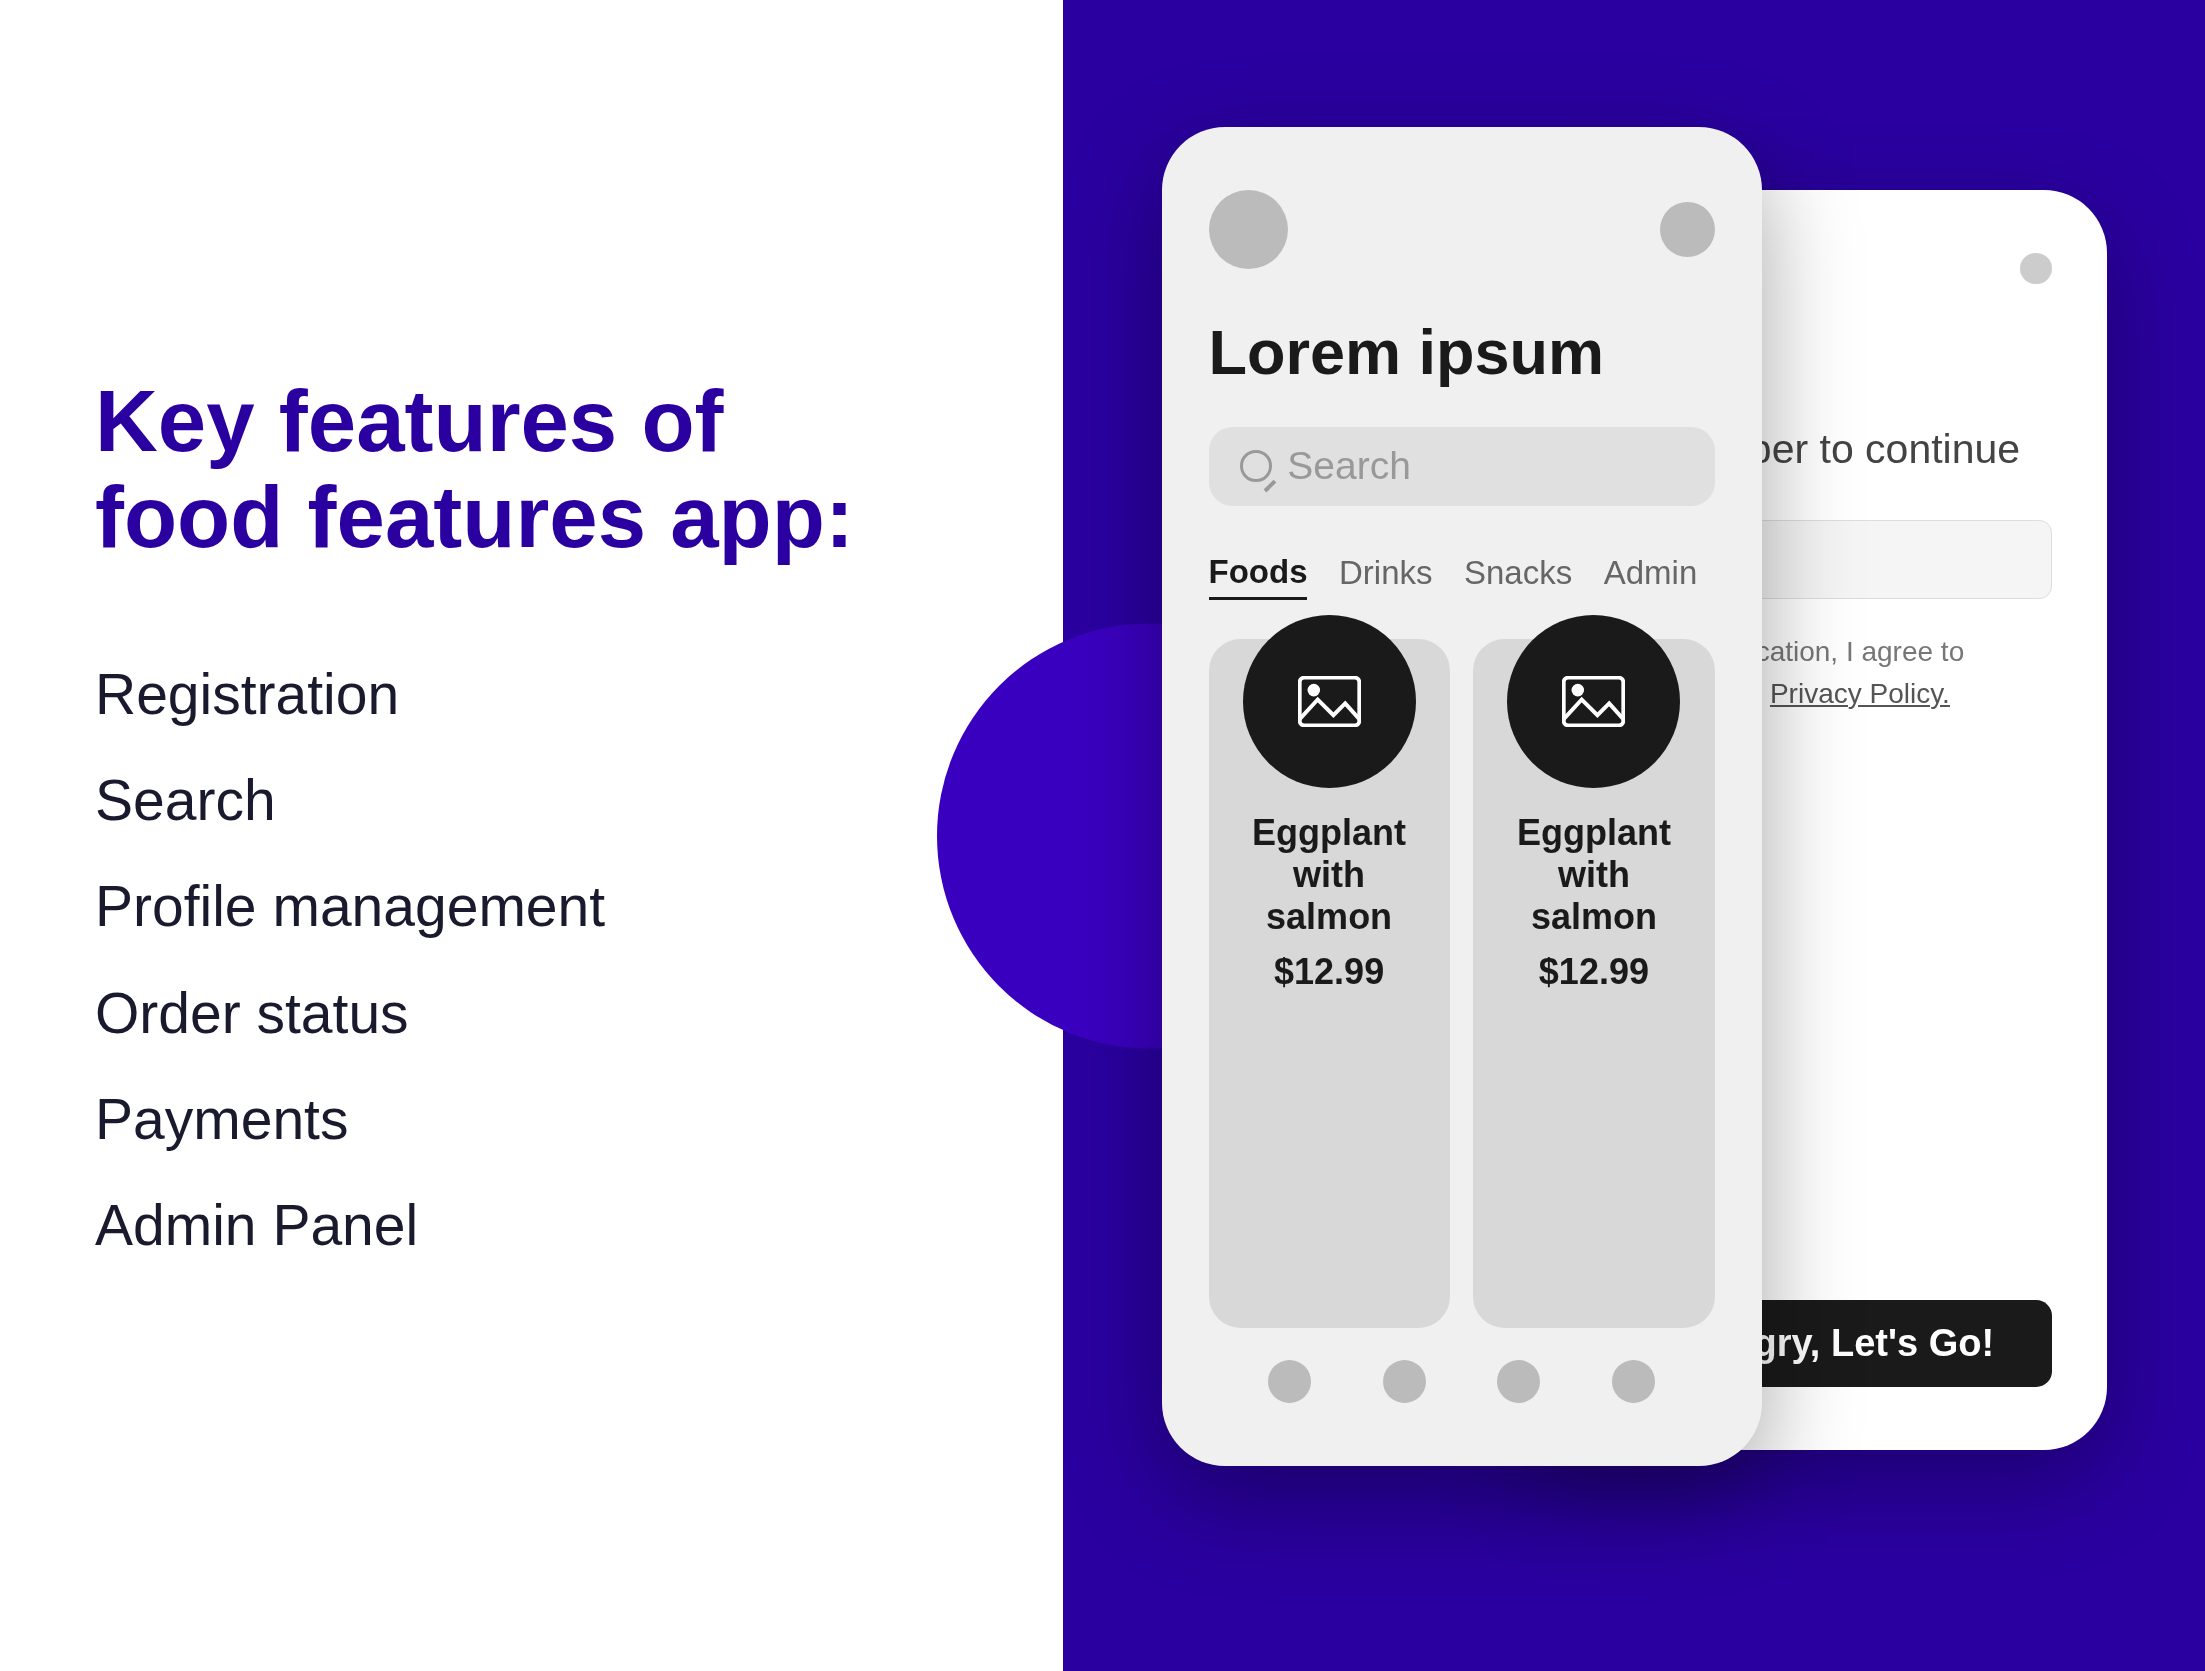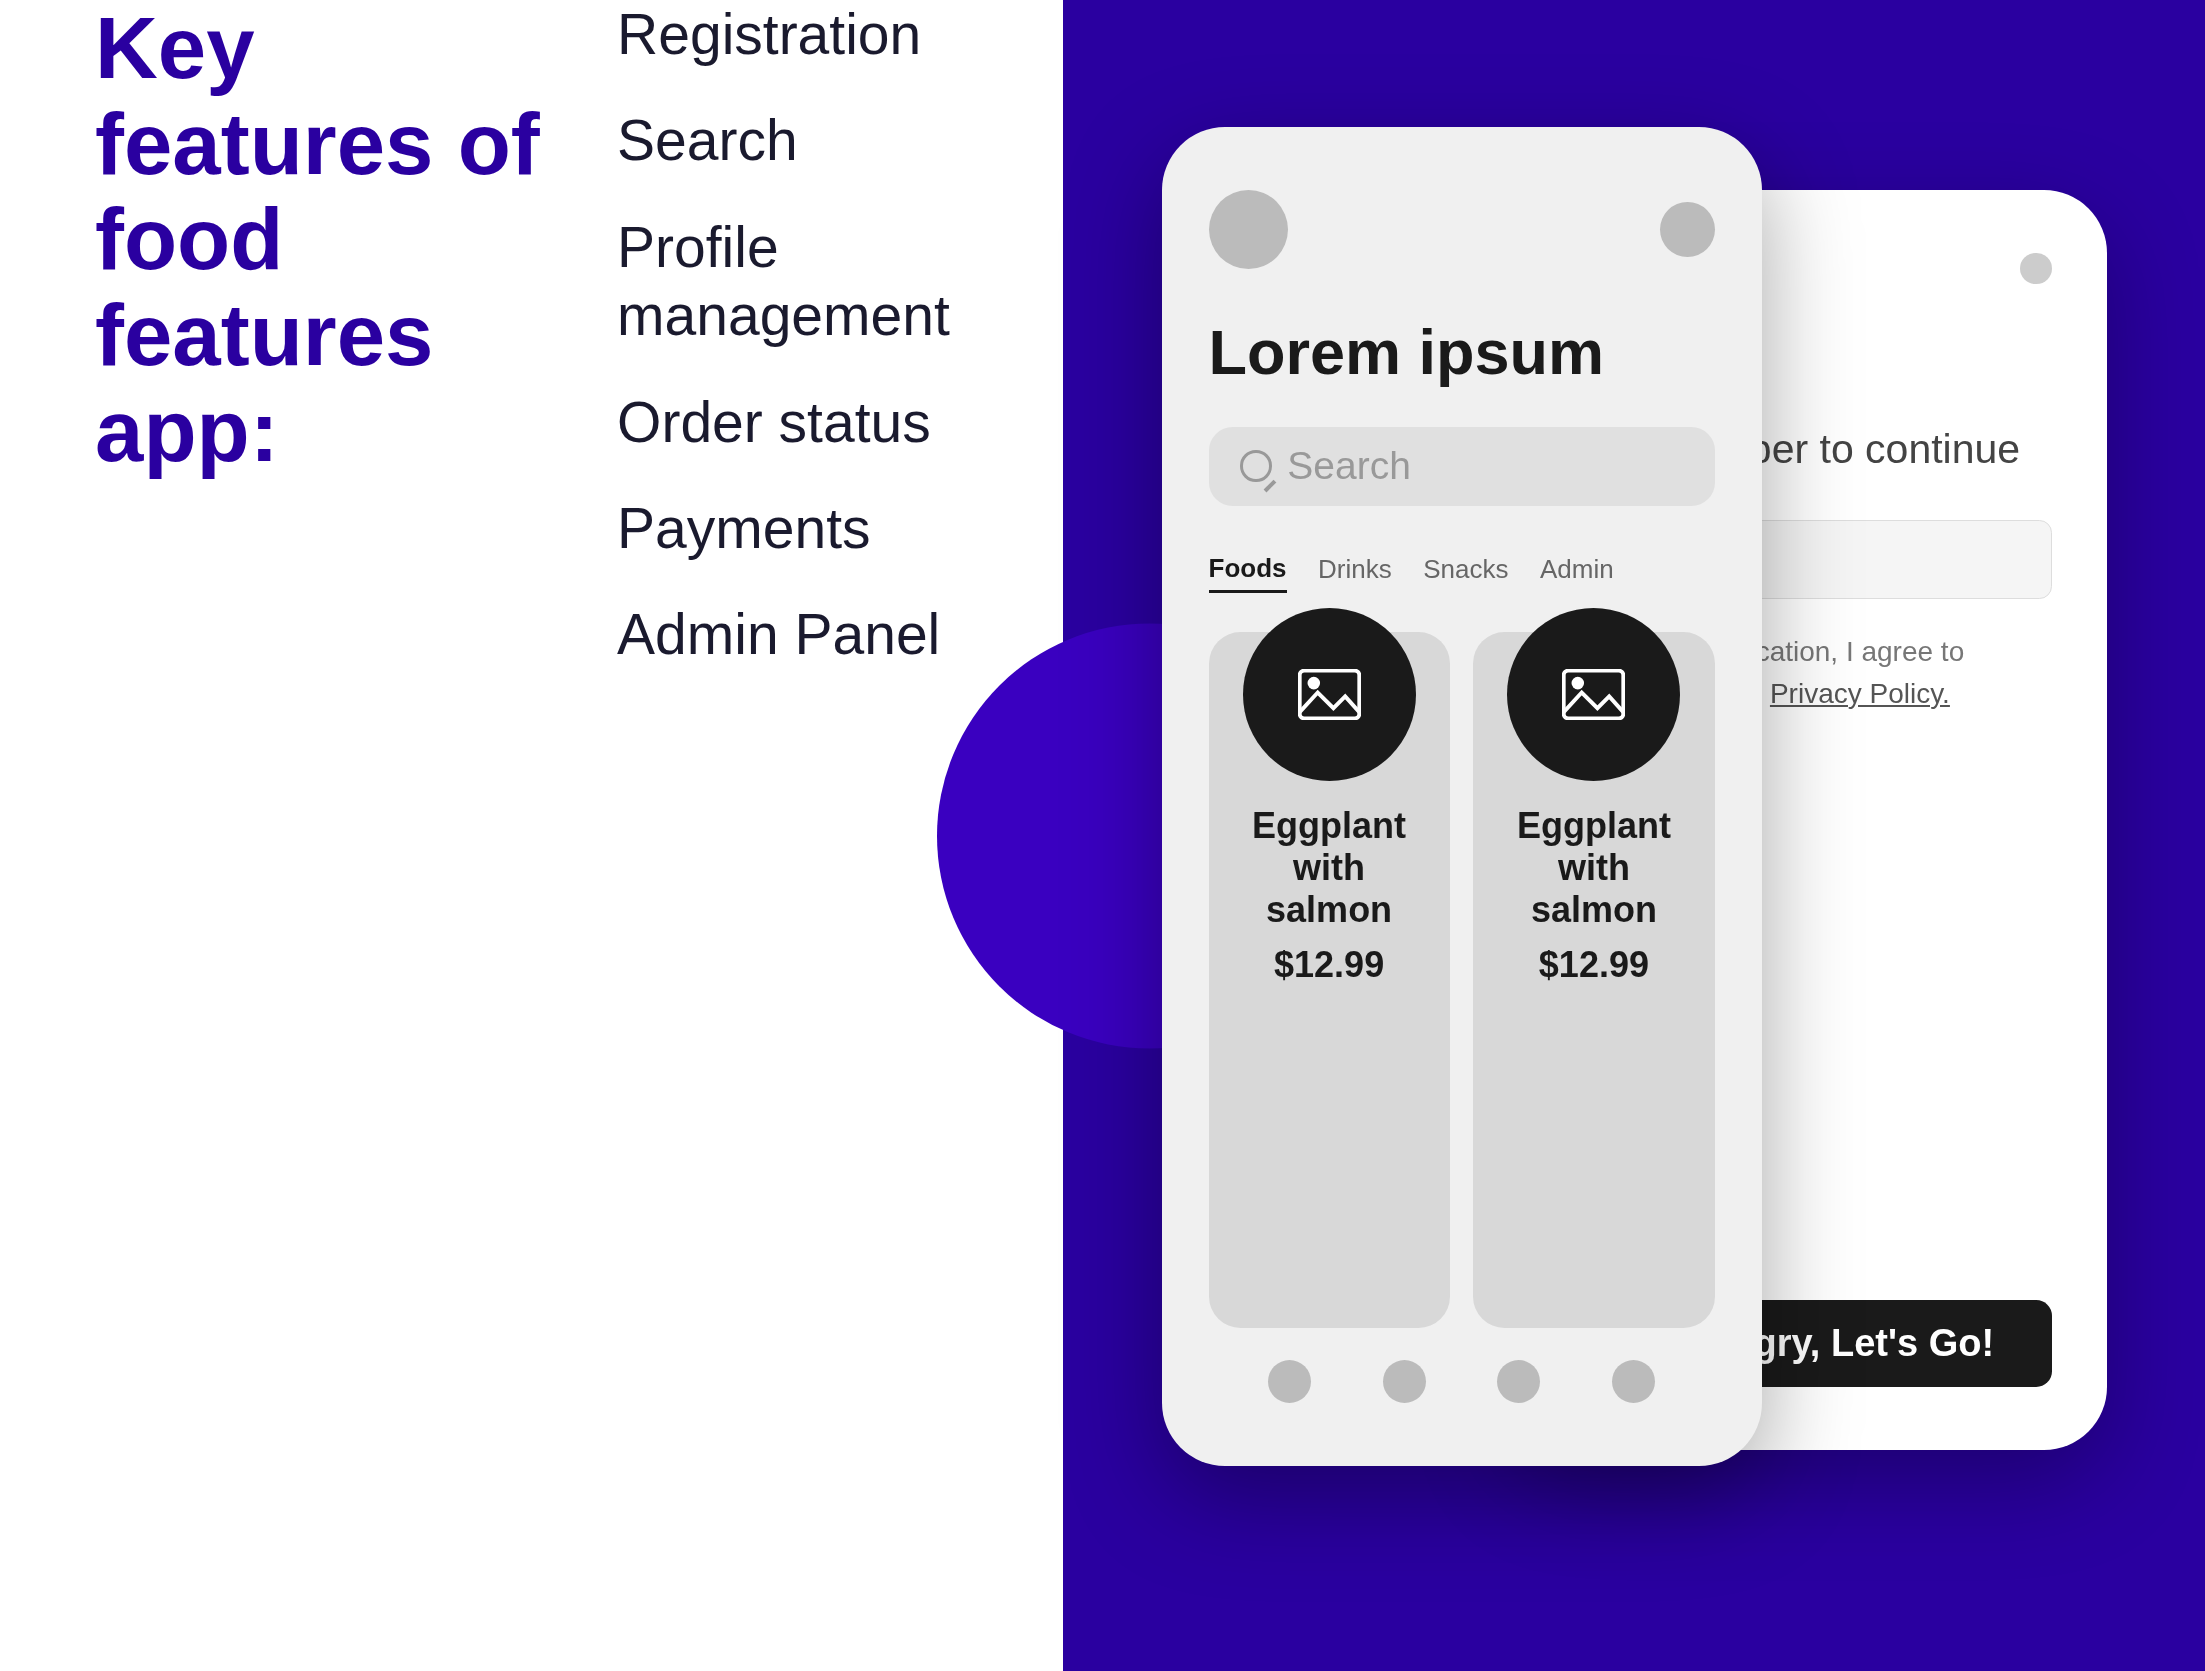--- a/index.html
+++ b/index.html
@@ -12,21 +12,21 @@
       overflow: hidden;
       display: flex;
     }
 
     
     .left-panel {
       width: 1063px;
       height: 1671px;
       background: #ffffff;
       display: flex;
-      flex-direction: row;
+      flex-direction: column;
       justify-content: center;
       padding: 0 95px;
     }
 
     .main-title {
       font-size: 87px;
       font-weight: 900;
       color: #2a00a0;
       line-height: 1.1;
       margin-bottom: 95px;
@@ -234,21 +234,21 @@
 
     
     .category-tabs {
       display: flex;
       gap: 31.5px;
       margin-bottom: 39px;
       align-items: center;
     }
 
     .tab-item {
-      font-size: 26px;
+      font-size: 33px;
       color: #666;
       padding-bottom: 6.3px;
     }
 
     .tab-item.active {
       color: #1a1a1a;
       font-weight: 700;
       border-bottom: 3.2px solid #1a1a1a;
     }
 

